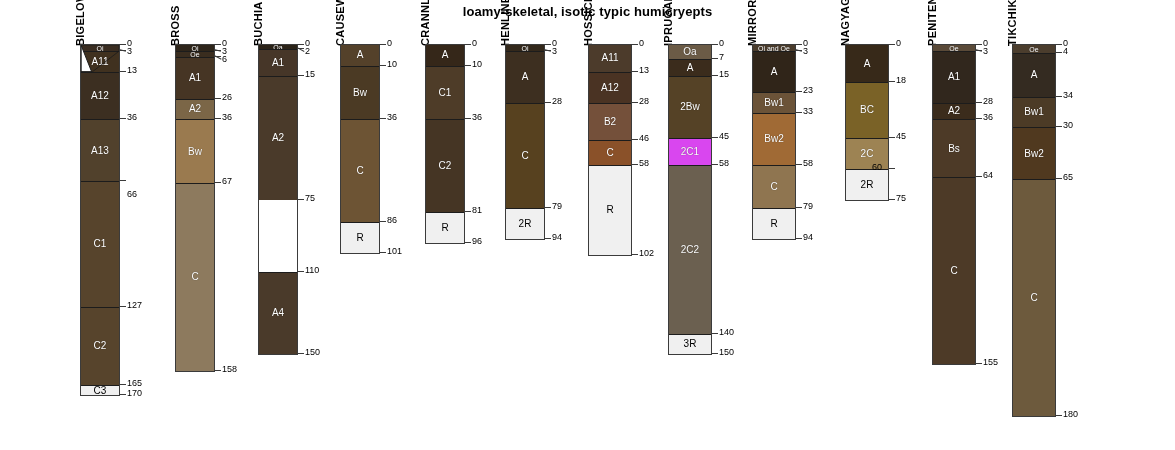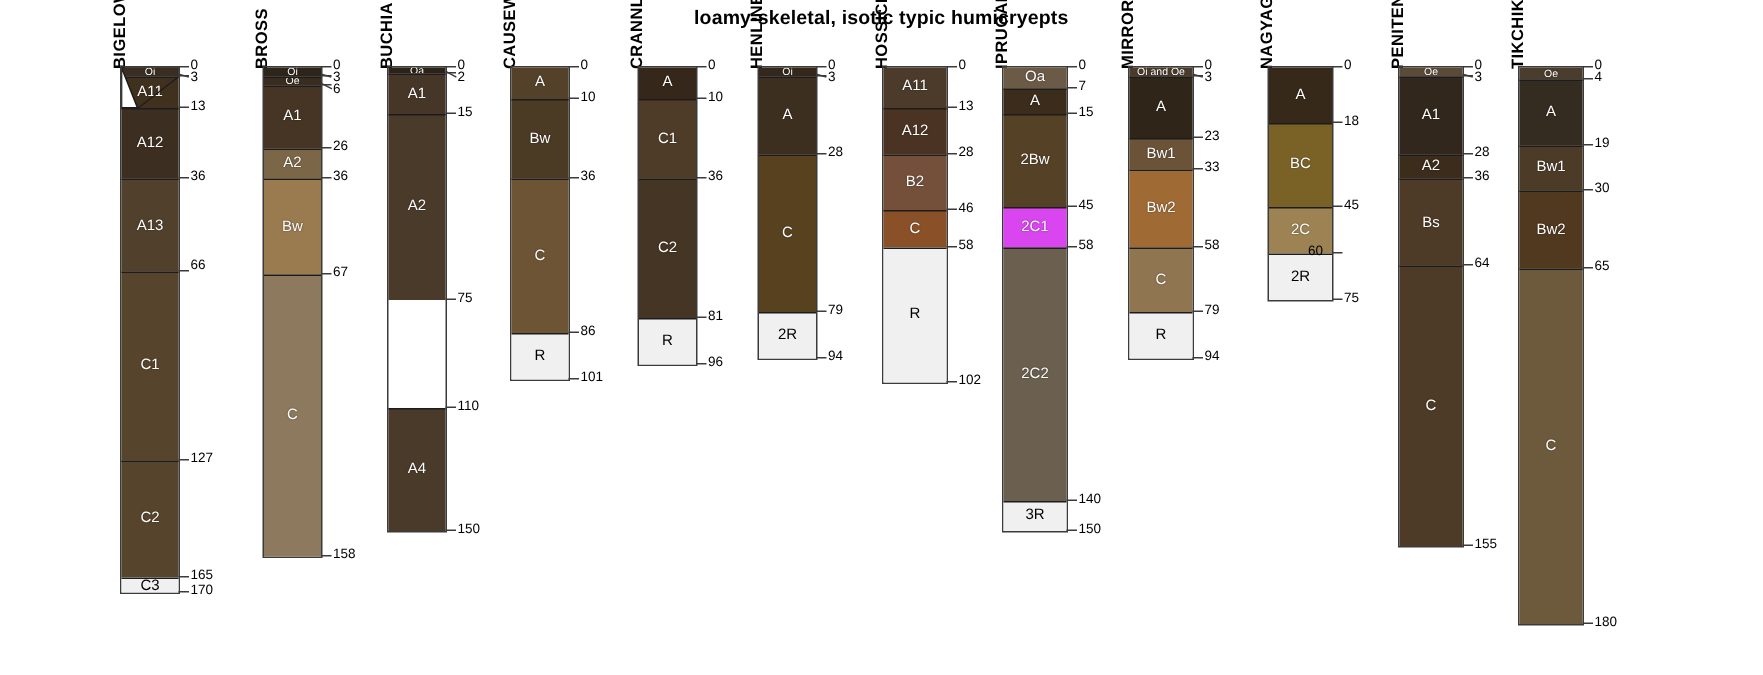--- a/index.html
+++ b/index.html
@@ -101,21 +101,21 @@
       <div class="depth-tick" style="left: 119px; top: 44px; width: 7px;"></div>
       <div class="depth-label" style="left: 127px; top: 39px;">0</div>
       <div class="depth-tick" style="left: 119px; top: 50.183px; width: 7px;"></div>
       <div class="depth-label" style="left: 127px; top: 47px;">3</div>
       <div class="leader" style="left: 119px; top: 50.183px; height: 7.23198px; transform: rotate(-75.4488deg);"></div>
       <div class="depth-tick" style="left: 119px; top: 70.793px; width: 7px;"></div>
       <div class="depth-label" style="left: 127px; top: 65.793px;">13</div>
       <div class="depth-tick" style="left: 119px; top: 118.196px; width: 7px;"></div>
       <div class="depth-label" style="left: 127px; top: 113.196px;">36</div>
       <div class="depth-tick" style="left: 119px; top: 180.026px; width: 7px;"></div>
-      <div class="depth-label" style="left: 127px; top: 172px;">66</div>
+      <div class="depth-label" style="left: 127px; top: 190px;">66</div>
       <div class="depth-tick" style="left: 119px; top: 305.747px; width: 7px;"></div>
       <div class="depth-label" style="left: 127px; top: 300.747px;">127</div>
       <div class="depth-tick" style="left: 119px; top: 384.065px; width: 7px;"></div>
       <div class="depth-label" style="left: 127px; top: 379.065px;">165</div>
       <div class="depth-tick" style="left: 119px; top: 394.37px; width: 7px;"></div>
       <div class="depth-label" style="left: 127px; top: 389.37px;">170</div>
     </div>
     <div class="profile" style="left: 0px;">
       <div class="series-name" style="left: 169px; top: 46px;">BROSS</div>
       <div class="column" style="left: 175px; top: 44px; width: 38px; height: 325.638px;">
@@ -451,21 +451,21 @@
         </div>
         <div class="horizon" style="top: 133.965px; height: 237.015px; width: 42px; background: rgb(109, 90, 61);">
           <span class="horizon-label">C</span>
         </div>
       </div>
       <div class="depth-tick" style="left: 1055px; top: 44px; width: 7px;"></div>
       <div class="depth-label" style="left: 1063px; top: 39px;">0</div>
       <div class="depth-tick" style="left: 1055px; top: 52.244px; width: 7px;"></div>
       <div class="depth-label" style="left: 1063px; top: 47.244px;">4</div>
       <div class="depth-tick" style="left: 1055px; top: 95.525px; width: 7px;"></div>
-      <div class="depth-label" style="left: 1063px; top: 90.525px;">19</div>
+      <div class="depth-label" style="left: 1063px; top: 90.525px;">34</div>
       <div class="depth-tick" style="left: 1055px; top: 126.44px; width: 7px;"></div>
       <div class="depth-label" style="left: 1063px; top: 121.44px;">30</div>
       <div class="depth-tick" style="left: 1055px; top: 177.965px; width: 7px;"></div>
       <div class="depth-label" style="left: 1063px; top: 172.965px;">65</div>
       <div class="depth-tick" style="left: 1055px; top: 414.98px; width: 7px;"></div>
       <div class="depth-label" style="left: 1063px; top: 409.98px;">180</div>
     </div>
   </div>
 
 </body></html>

